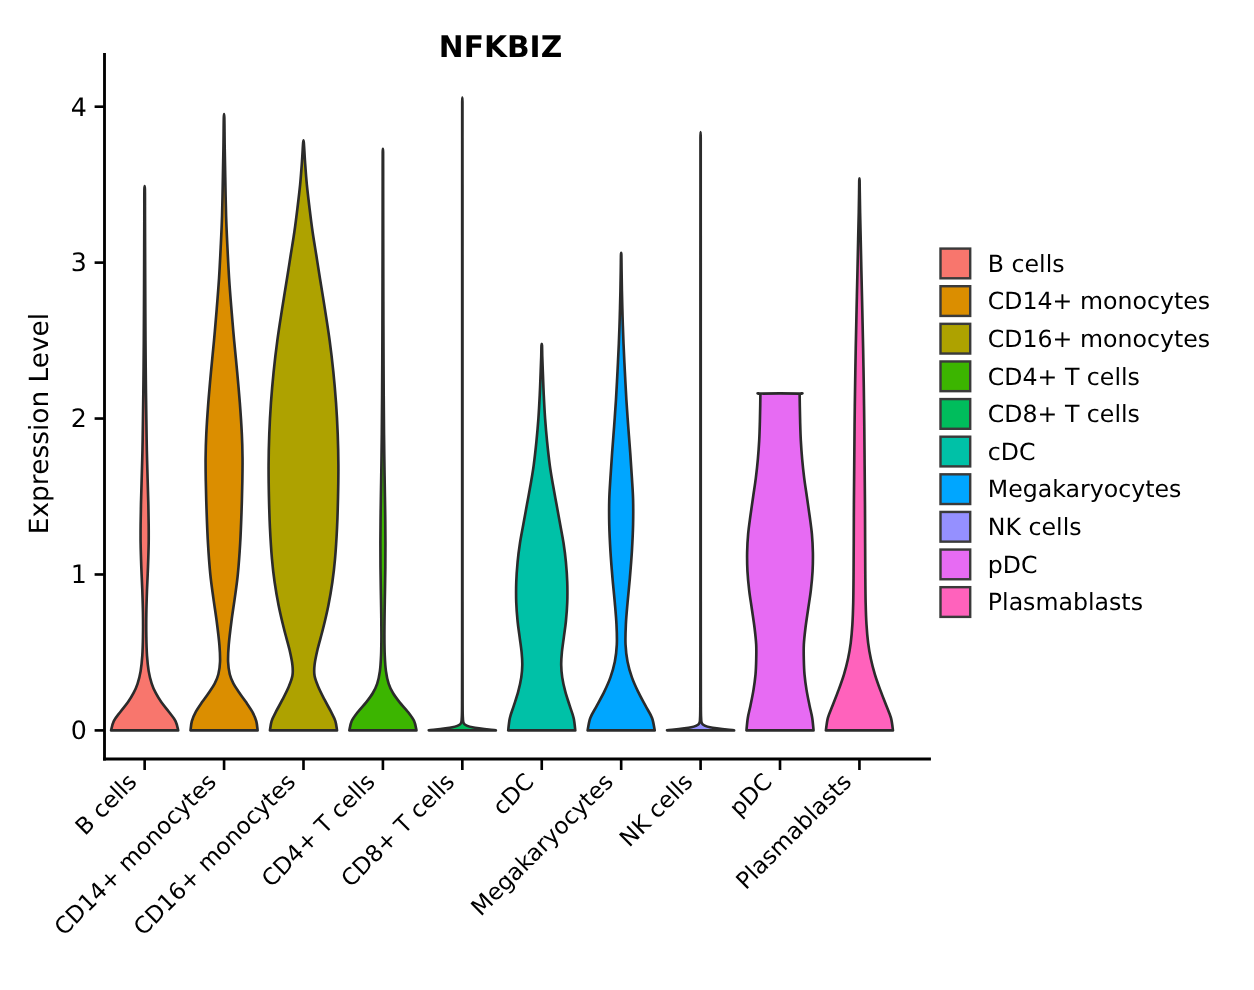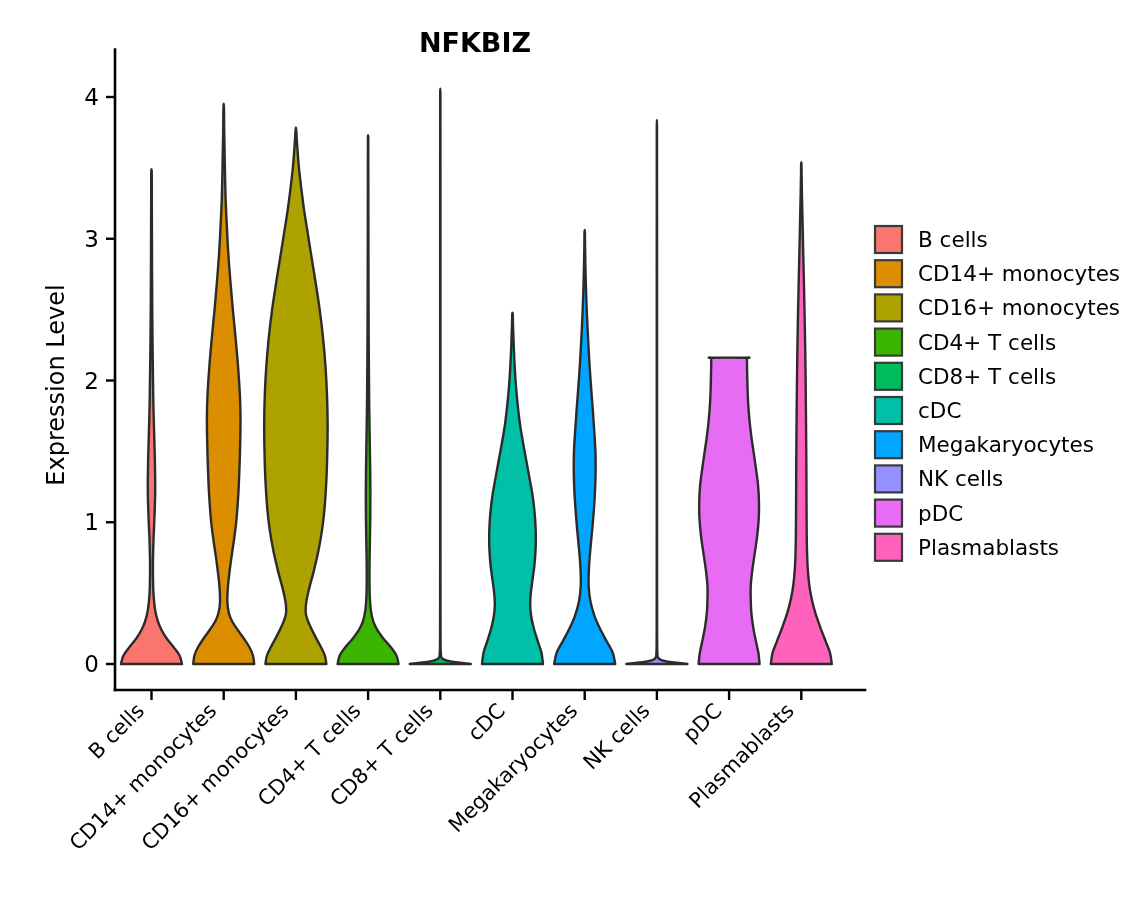--- a/index.html
+++ b/index.html
@@ -10,21 +10,20 @@
   body {
     width: 1140px;
     height: 900px;
     font-family: "DejaVu Sans", sans-serif;
     overflow: hidden;
   }
   #root {
     position: relative;
     width: 944px;
     height: 900px;
-    margin-left: 20px;
   }
   svg.plot {
     position: absolute;
     left: 0;
     top: 0;
     width: 1140px;
     height: 900px;
   }
   .title-text {
     font-family: "DejaVu Sans", sans-serif;

